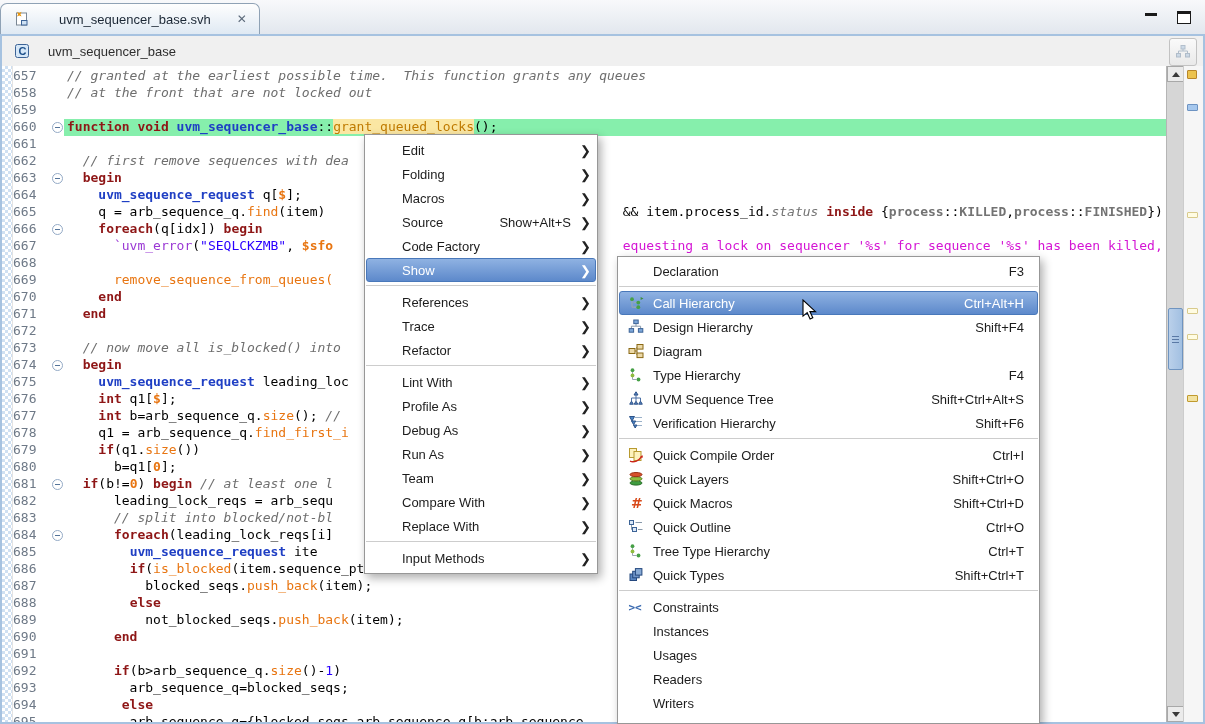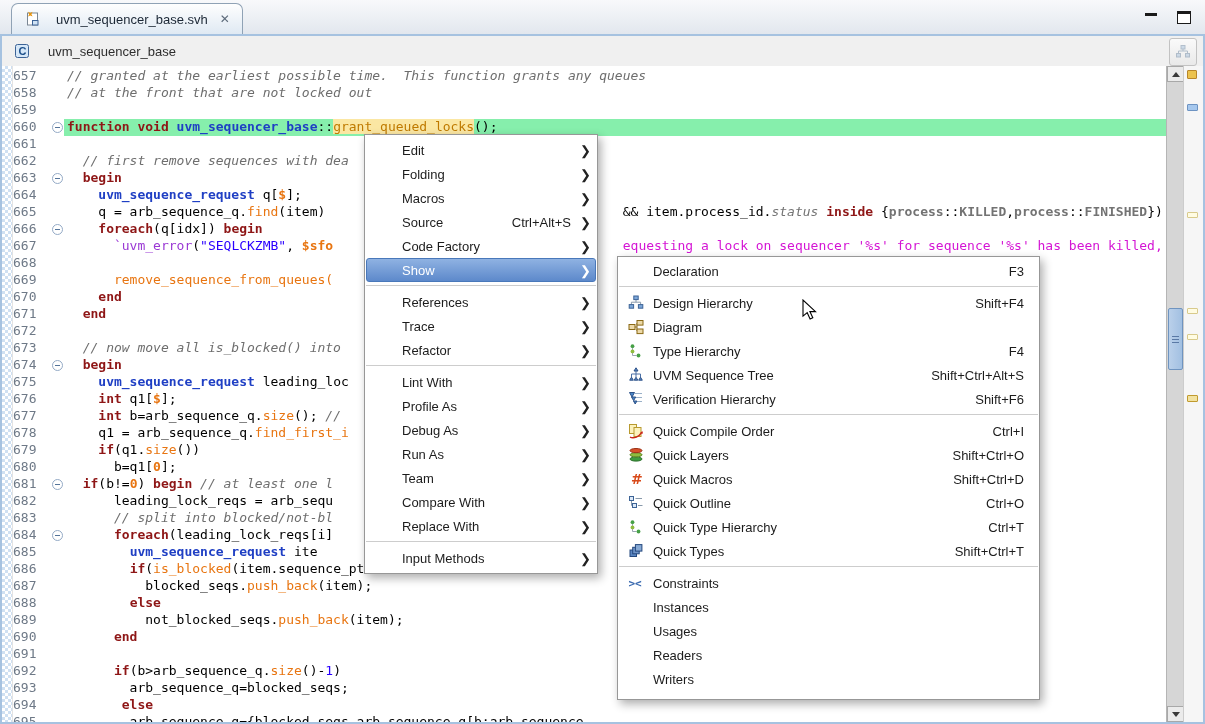--- a/index.html
+++ b/index.html
@@ -2,21 +2,21 @@
 <html><head>
 <meta charset="utf-8">
 <style>
   html,body{margin:0;padding:0}
   body{position:relative;width:1205px;height:724px;overflow:hidden;background:#ececec;
        font-family:"Liberation Sans",sans-serif;-webkit-font-smoothing:antialiased}
 
   
   .tabstrip{position:absolute;left:0;top:0;right:0;height:34px;
             background:linear-gradient(#f8f9fb,#e2e7ee);border-bottom:1px solid #93a5b8}
-  .tab{position:absolute;left:11px;top:3px;bottom:0;display:flex;align-items:center;gap:7px;
+  .tab{position:absolute;left:0;top:3px;bottom:0;display:flex;align-items:center;gap:21px;
        padding:0 12px;background:linear-gradient(#fefefe,#dfe9f3);
        border:1px solid #8fa2b5;border-bottom:none;border-radius:7px 7px 0 0;
        font-size:13px;color:#1b2735}
   .tab-close{color:#5c6a7a;font-size:12px;margin-left:5px;line-height:1}
   .win-controls{position:absolute;right:14px;top:0;height:34px;display:flex;align-items:center;gap:20px}
   .btn-min{width:12px;height:3px;background:#1a1a1a;margin-top:-6px}
   .btn-max{width:12px;height:9px;border:1px solid #1a1a1a;border-top:3px solid #1a1a1a;background:#fff}
 
   
   .editor-frame{position:absolute;left:0;top:34px;right:0;bottom:0;border:2px solid #a6c2e0;background:#fff}
@@ -215,21 +215,21 @@
       <span class="mi-shortcut"></span>
       <span class="mi-arrow">❯</span>
     </div>
     <div class="menu-item">
       <span class="mi-label">Macros</span>
       <span class="mi-shortcut"></span>
       <span class="mi-arrow">❯</span>
     </div>
     <div class="menu-item">
       <span class="mi-label">Source</span>
-      <span class="mi-shortcut">Ctrl+Alt+S</span>
+      <span class="mi-shortcut">Show+Alt+S</span>
       <span class="mi-arrow">❯</span>
     </div>
     <div class="menu-item">
       <span class="mi-label">Code Factory</span>
       <span class="mi-shortcut"></span>
       <span class="mi-arrow">❯</span>
     </div>
     <div class="menu-item selected">
       <span class="mi-label">Show</span>
       <span class="mi-shortcut"></span>
@@ -294,20 +294,33 @@
       <span class="mi-arrow">❯</span>
     </div>
   </div>
 <div class="menu sub-menu" id="sub-menu">
     <div class="menu-item">
       <span class="mi-icon"></span>
       <span class="mi-label">Declaration</span>
       <span class="mi-shortcut">F3</span>
     </div>
     <div class="menu-sep"></div>
+    <div class="menu-item selected">
+      <span class="mi-icon">
+        <svg width="16" height="16" viewBox="0 0 16 16">
+          <path d="M4 6v6.2h4M5.7 7.6h3M5.7 12.2h3" fill="none" stroke="#9aa6b2"></path>
+          <circle cx="4" cy="4.2" r="1.9" fill="#46a046"></circle>
+          <circle cx="10.3" cy="7.6" r="1.9" fill="#46a046"></circle>
+          <circle cx="10.3" cy="12.2" r="1.9" fill="#46a046"></circle>
+          <path d="M12.6 1.9l2.9 1.5-2.9 1.5z" fill="#3d8e3d"></path>
+        </svg>
+      </span>
+      <span class="mi-label">Call Hierarchy</span>
+      <span class="mi-shortcut">Ctrl+Alt+H</span>
+    </div>
     <div class="menu-item">
       <span class="mi-icon">
         <svg width="16" height="16" viewBox="0 0 16 16">
           <path d="M8 4.8v2.4M3.4 9.4V7.2h9.2v2.2" fill="none" stroke="#8899aa"></path>
           <rect x="5.8" y="1" width="4.4" height="3.6" fill="#7da7d9" stroke="#3c6396"></rect>
           <rect x="1.2" y="9.6" width="4.4" height="3.6" fill="#7da7d9" stroke="#3c6396"></rect>
           <rect x="10.4" y="9.6" width="4.4" height="3.6" fill="#7da7d9" stroke="#3c6396"></rect>
         </svg>
       </span>
       <span class="mi-label">Design Hierarchy</span>
@@ -408,21 +421,21 @@
     </div>
     <div class="menu-item">
       <span class="mi-icon">
         <svg width="16" height="16" viewBox="0 0 16 16">
           <path d="M4.5 4.5v8h4" fill="none" stroke="#9aa6b2"></path>
           <circle cx="4.5" cy="3.2" r="1.9" fill="#46a046"></circle>
           <circle cx="4.5" cy="8.4" r="1.9" fill="#8fbc3f"></circle>
           <circle cx="10.5" cy="12.5" r="1.9" fill="#46a046"></circle>
         </svg>
       </span>
-      <span class="mi-label">Quick Type Hierarchy</span>
+      <span class="mi-label">Tree Type Hierarchy</span>
       <span class="mi-shortcut">Ctrl+T</span>
     </div>
     <div class="menu-item">
       <span class="mi-icon">
         <svg width="16" height="16" viewBox="0 0 16 16">
           <rect x="2" y="7" width="6.5" height="6.5" fill="#5b86c2" stroke="#24487e"></rect>
           <rect x="4.7" y="4.3" width="6.5" height="6.5" fill="#6f94c8" stroke="#24487e"></rect>
           <rect x="7.4" y="1.6" width="6.5" height="6.5" fill="#87a9d4" stroke="#24487e"></rect>
         </svg>
       </span>

